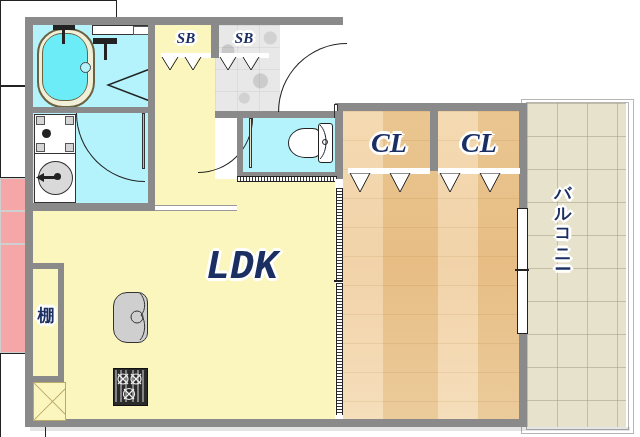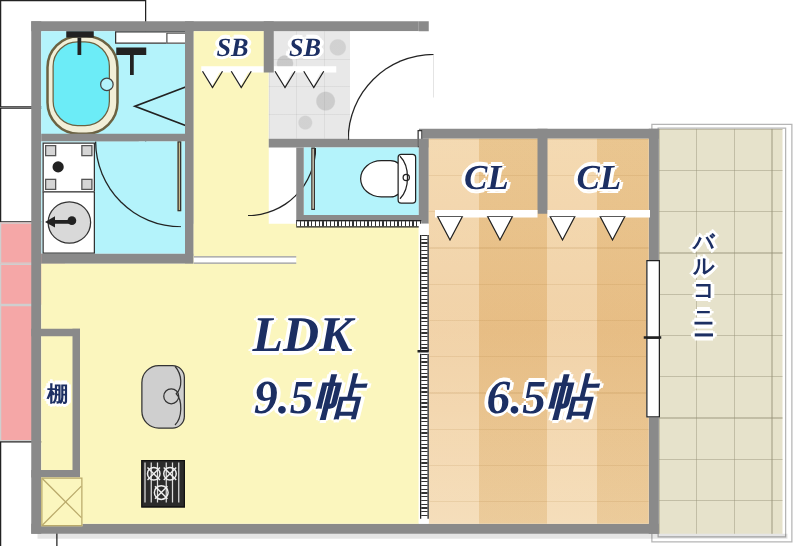--- a/index.html
+++ b/index.html
@@ -86,21 +86,21 @@
     font-style: italic;
     font-weight: bold;
     text-align: center;
     white-space: nowrap;
     text-shadow:
       2px 0 0 #fff, -2px 0 0 #fff, 0 2px 0 #fff, 0 -2px 0 #fff,
       1.5px 1.5px 0 #fff, -1.5px 1.5px 0 #fff, 1.5px -1.5px 0 #fff, -1.5px -1.5px 0 #fff,
       3px 0 0 #fff, -3px 0 0 #fff, 0 3px 0 #fff, 0 -3px 0 #fff;
     pointer-events: none;
   }
-  .lbl-sb { font-size: 21px; }
+  .lbl-sb { font-size: 15px; }
   .lbl-cl { font-size: 28px; }
   .lbl-genkan { font-size: 21px; font-style: normal; }
   .lbl-tana { font-size: 17px; font-style: normal; }
   .lbl-room { font-size: 35px; line-height: 1.0; }
   .lbl-balcony {
     font-size: 17px;
     font-style: normal;
     writing-mode: vertical-rl;
     text-orientation: upright;
     letter-spacing: 2px;
@@ -374,22 +374,21 @@
 
   <div class="wall" style="left:237px; top:172px; width:106px; height:7px;"></div>
 
   <div class="abs floor-ldk" style="left:33px; top:211px; width:302px; height:208px;"></div>
   <div class="abs floor-ldk" style="left:155px; top:179px; width:180px; height:40px;"></div>
 
   <div class="fx" style="left:155px; top:205px; width:82px; height:6px; background:#fff; border-top:1px solid #999; border-bottom:1px solid #999;"></div>
 
   <div class="slide-h" style="left:237px; top:176px; width:100px; height:4px;"></div>
 
-  <div class="lbl lbl-room" style="left:242px; top:268px; transform:translate(-50%,-50%); font-size:40px;">LDK</div>
-  <div class="lbl lbl-room" style="left:246px; top:318px; transform:translate(-50%,-50%); font-size:38px;">9.5帖</div>
+  <div class="lbl lbl-room" style="left:242px; top:268px; transform:translate(-50%,-50%); font-size:40px;font-family:Liberation Mono, monospace;">LDK</div>
 
   <div class="wall" style="left:25px; top:263px; width:39px; height:6px;"></div>
   <div class="wall" style="left:58px; top:263px; width:6px; height:113px;"></div>
   <div class="closet-pink" style="left:33px; top:269px; width:25px; height:107px;"></div>
   <div class="lbl lbl-tana" style="left:46px; top:315px; transform:translate(-50%,-50%);">棚</div>
   <div class="wall" style="left:25px; top:376px; width:39px; height:6px;"></div>
   <div class="x-box" style="left:33px; top:382px; width:31px; height:37px;"></div>
 
   <div class="box-outline" style="left:108px; top:286px; width:44px; height:126px;"></div>
   <div class="kitchen-sink" style="left:113px; top:292px; width:33px; height:49px;"></div>
@@ -414,21 +413,20 @@
       <line x1="5" y1="6" x2="15" y2="16"></line>
         <line x1="15" y1="6" x2="5" y2="16"></line>
       <line x1="18" y1="6" x2="28" y2="16"></line>
         <line x1="28" y1="6" x2="18" y2="16"></line>
       <line x1="11" y1="21" x2="21" y2="31"></line>
         <line x1="21" y1="21" x2="11" y2="31"></line>
     </g>
   </svg>
 
   <div class="abs floor-wood" style="left:343px; top:111px; width:176px; height:308px;"></div>
-  <div class="lbl lbl-room" style="left:432px; top:318px; transform:translate(-50%,-50%); font-size:38px;">6.5帖</div>
 
   <div class="lbl lbl-cl" style="left:389px; top:143px; transform:translate(-50%,-50%);">CL</div>
 
   <div class="lbl lbl-cl" style="left:479px; top:143px; transform:translate(-50%,-50%);">CL</div>
 
   <div class="wall" style="left:430px; top:103px; width:8px; height:68px;"></div>
 
   <div class="fx" style="left:348px; top:168px; width:82px; height:6px; background:#fff;"></div>
   <svg class="abs" style="left:348px; top:173px; width:82px; height:20px;" viewBox="0 0 82 20">
     <polygon points="2,0 22,0 12,19" fill="#fff" stroke="#222" stroke-width="1"></polygon>

